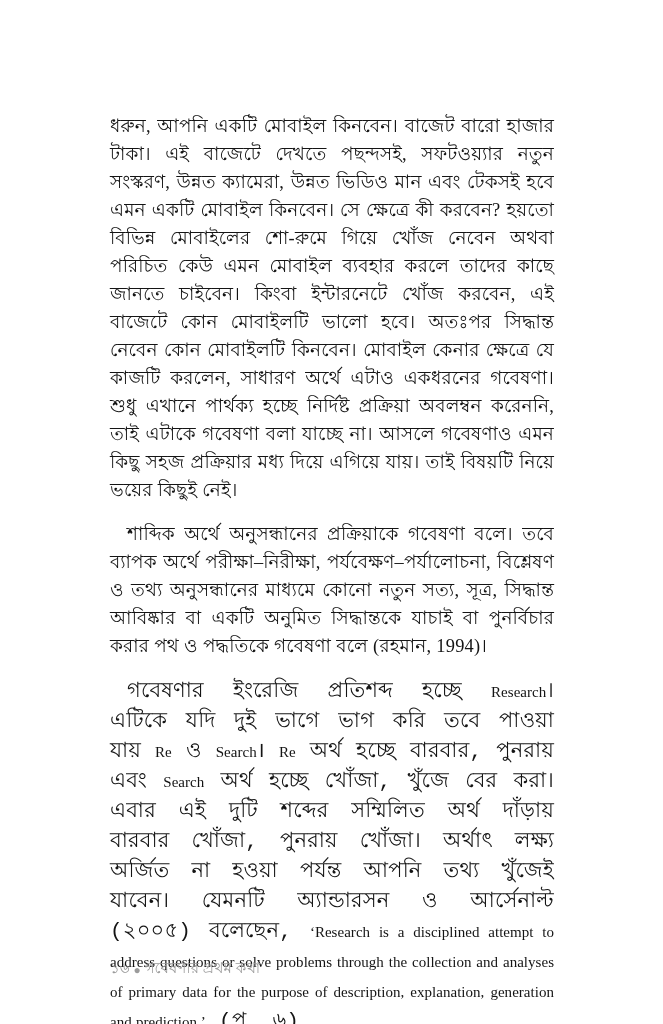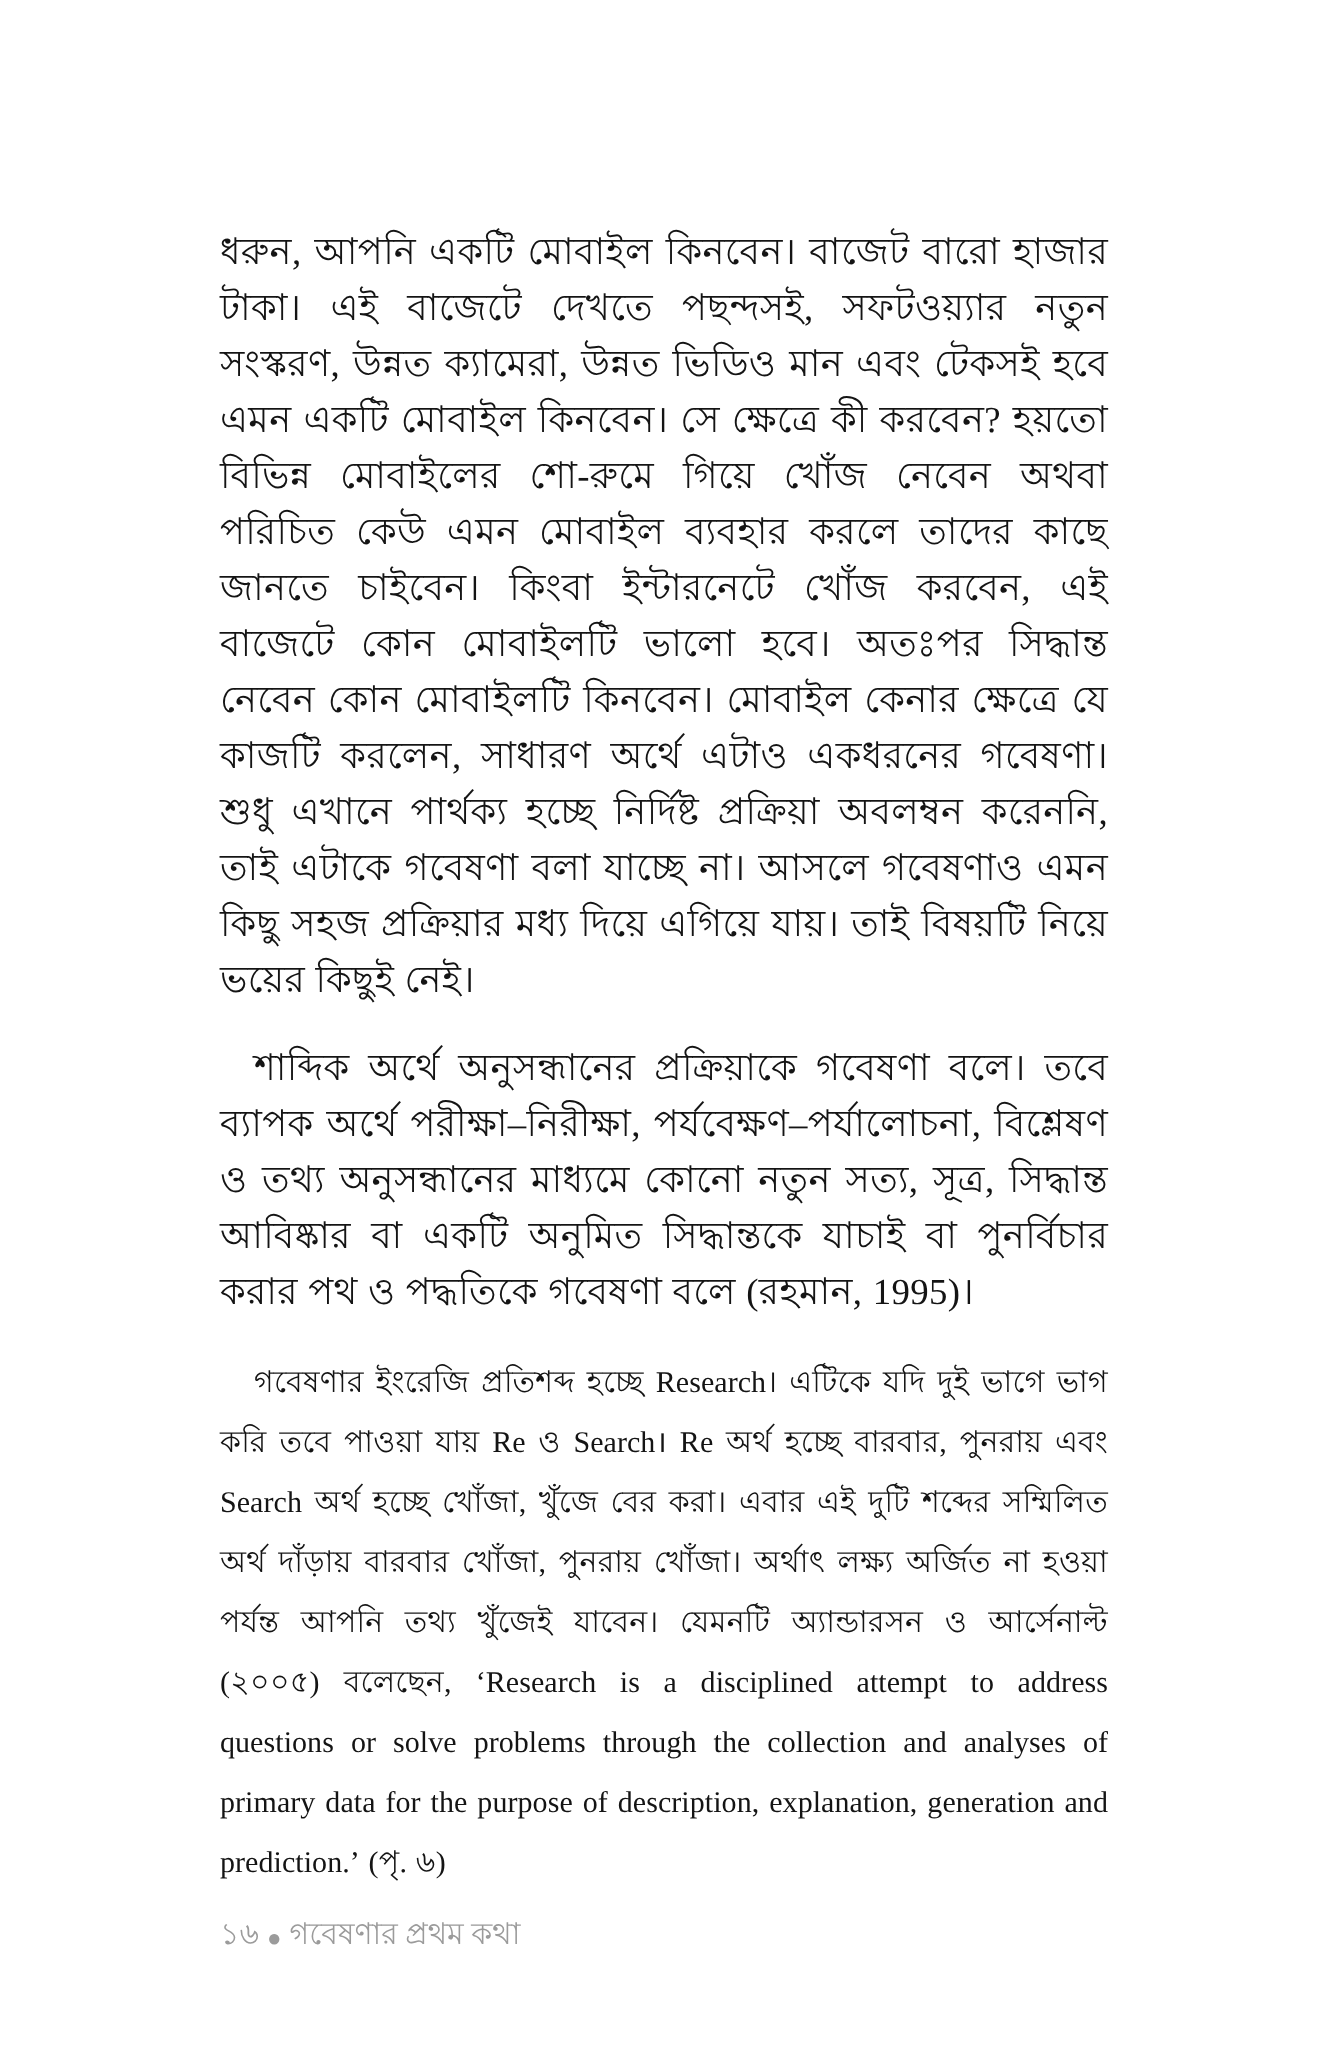--- a/index.html
+++ b/index.html
@@ -56,21 +56,22 @@
     font-family: "Liberation Serif", "DejaVu Serif", serif;
     font-size: 15px;
     letter-spacing: 0.002em;
   }
 
   
   p.quote-para {
     font-size: 20.5px;
   }
   p.quote-para .bn {
-    font-size: 15px;
+    font-size: 21px;
+    font-family: Liberation Mono, monospace;
   }
 
   #footer {
     position: absolute;
     left: 110px;
     top: 958px;
     font-family: "Liberation Serif", "DejaVu Serif", serif;
     font-size: 15px;
     line-height: 20px;
     color: #9b9b9b;
@@ -85,21 +86,21 @@
 </style>
 </head>
 <body>
 
 <div id="page">
 
   <div id="content-area">
 
     <p class="para bn">ধরুন, আপনি একটি মোবাইল কিনবেন। বাজেট বারো হাজার টাকা। এই বাজেটে দেখতে পছন্দসই, সফটওয়্যার নতুন সংস্করণ, উন্নত ক্যামেরা, উন্নত ভিডিও মান এবং টেকসই হবে এমন একটি মোবাইল কিনবেন। সে ক্ষেত্রে কী করবেন? হয়তো বিভিন্ন মোবাইলের শো-রুমে গিয়ে খোঁজ নেবেন অথবা পরিচিত কেউ এমন মোবাইল ব্যবহার করলে তাদের কাছে জানতে চাইবেন। কিংবা ইন্টারনেটে খোঁজ করবেন, এই বাজেটে কোন মোবাইলটি ভালো হবে। অতঃপর সিদ্ধান্ত নেবেন কোন মোবাইলটি কিনবেন। মোবাইল কেনার ক্ষেত্রে যে কাজটি করলেন, সাধারণ অর্থে এটাও একধরনের গবেষণা। শুধু এখানে পার্থক্য হচ্ছে নির্দিষ্ট প্রক্রিয়া অবলম্বন করেননি, তাই এটাকে গবেষণা বলা যাচ্ছে না। আসলে গবেষণাও এমন কিছু সহজ প্রক্রিয়ার মধ্য দিয়ে এগিয়ে যায়। তাই বিষয়টি নিয়ে ভয়ের কিছুই নেই।</p>
 
-    <p class="para bn indent">শাব্দিক অর্থে অনুসন্ধানের প্রক্রিয়াকে গবেষণা বলে। তবে ব্যাপক অর্থে পরীক্ষা–নিরীক্ষা, পর্যবেক্ষণ–পর্যালোচনা, বিশ্লেষণ ও তথ্য অনুসন্ধানের মাধ্যমে কোনো নতুন সত্য, সূত্র, সিদ্ধান্ত আবিষ্কার বা একটি অনুমিত সিদ্ধান্তকে যাচাই বা পুনর্বিচার করার পথ ও পদ্ধতিকে গবেষণা বলে (রহমান, 1995)।</p>
+    <p class="para bn indent">শাব্দিক অর্থে অনুসন্ধানের প্রক্রিয়াকে গবেষণা বলে। তবে ব্যাপক অর্থে পরীক্ষা–নিরীক্ষা, পর্যবেক্ষণ–পর্যালোচনা, বিশ্লেষণ ও তথ্য অনুসন্ধানের মাধ্যমে কোনো নতুন সত্য, সূত্র, সিদ্ধান্ত আবিষ্কার বা একটি অনুমিত সিদ্ধান্তকে যাচাই বা পুনর্বিচার করার পথ ও পদ্ধতিকে গবেষণা বলে (রহমান, 1994)।</p>
 
     <p class="para quote-para indent" id="paragraph-3"><span class="bn">গবেষণার ইংরেজি প্রতিশব্দ হচ্ছে </span><span class="en">Research</span><span class="bn">। এটিকে যদি দুই ভাগে ভাগ করি তবে পাওয়া যায় </span><span class="en">Re</span><span class="bn"> ও </span><span class="en">Search</span><span class="bn">। </span><span class="en">Re</span><span class="bn"> অর্থ হচ্ছে বারবার, পুনরায় এবং </span><span class="en">Search</span><span class="bn"> অর্থ হচ্ছে খোঁজা, খুঁজে বের করা। এবার এই দুটি শব্দের সম্মিলিত অর্থ দাঁড়ায় বারবার খোঁজা, পুনরায় খোঁজা। অর্থাৎ লক্ষ্য অর্জিত না হওয়া পর্যন্ত আপনি তথ্য খুঁজেই যাবেন। যেমনটি অ্যান্ডারসন ও আর্সেনাল্ট (২০০৫) বলেছেন, </span><span class="en">‘Research is a disciplined attempt to address questions or solve problems through the collection and analyses of primary data for the purpose of description, explanation, generation and prediction.’</span><span class="bn"> (পৃ. ৬)</span></p>
 
   </div>
 
   <div id="footer">
     <span>১৬</span><span class="sep">●</span><span>গবেষণার প্রথম কথা</span>
   </div>
 
 </div>

